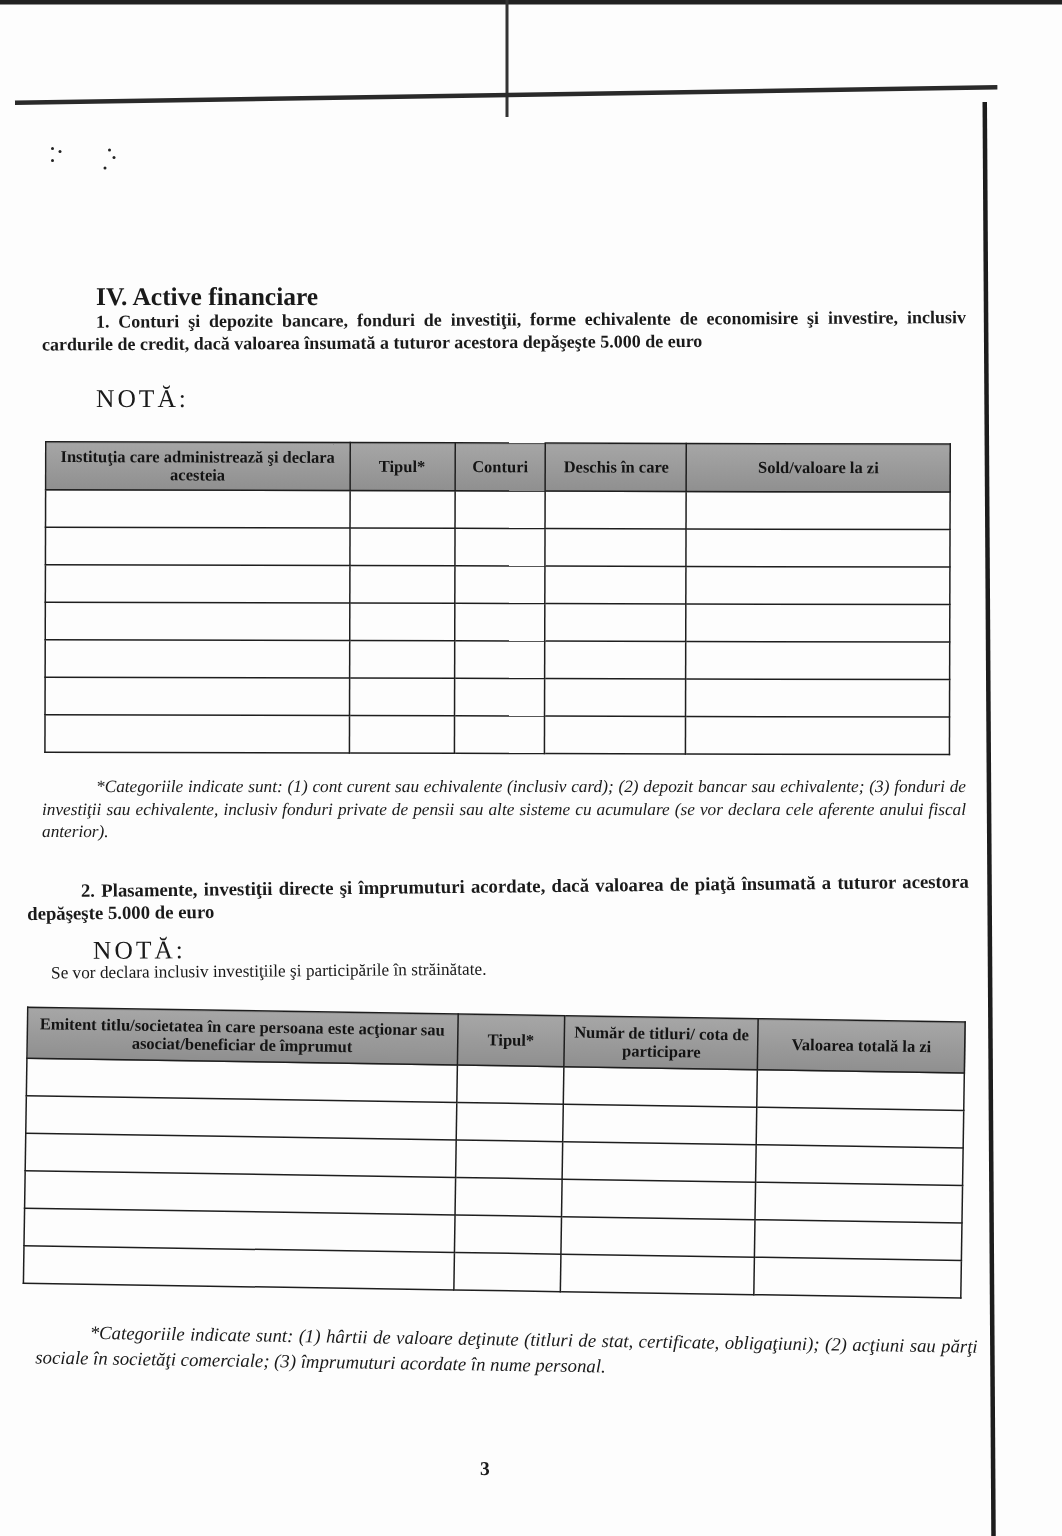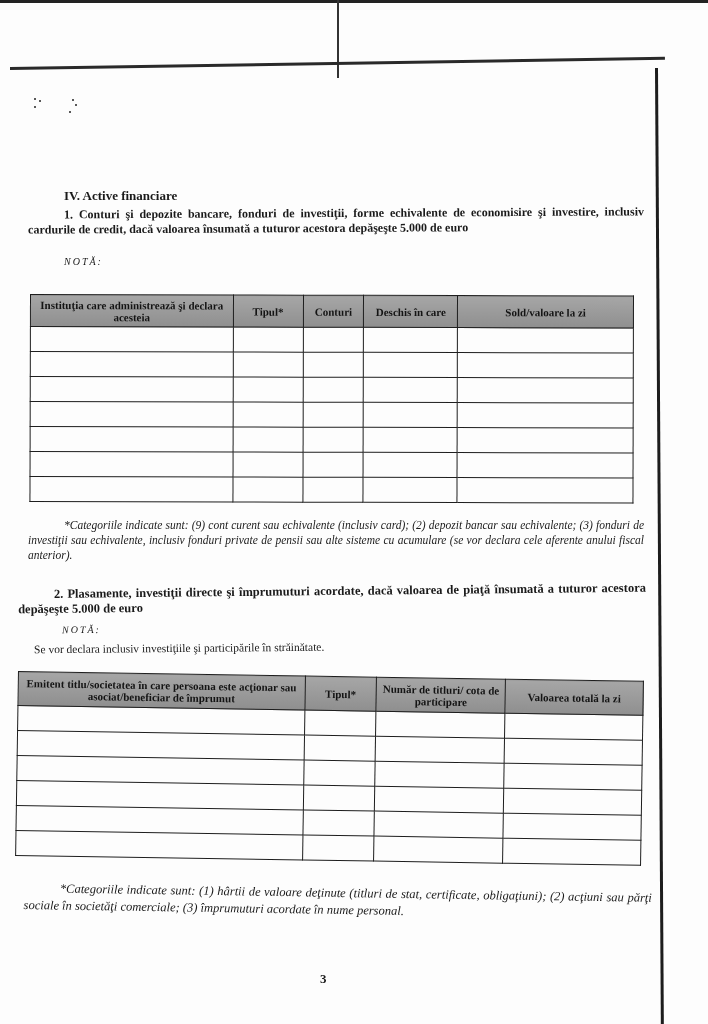--- a/index.html
+++ b/index.html
@@ -17,29 +17,29 @@
   }
   .sheet-right-edge {
     position: absolute; left: 655px; top: 68px; width: 3px; height: 956px; background: #1d1d1d;
     transform: rotate(-0.35deg); transform-origin: top center;
   }
   .specks { position: absolute; left: 32px; top: 96px; width: 50px; height: 24px; }
   .speck { position: absolute; width: 2px; height: 2px; background: #222; border-radius: 1px; }
 
   .content { position: absolute; left: 0; top: 0; width: 708px; height: 1024px; }
 
-  .section-title { position: absolute; left: 64px; top: 188px; font-weight: bold; font-size: 13px; }
+  .section-title { position: absolute; left: 64px; top: 188px; font-weight: bold; font-size: 17px; }
   .item-heading {
     position: absolute; left: 28px; width: 616px; font-weight: bold; font-size: 12px; line-height: 15px;
     text-align: justify; text-indent: 36px;
   }
   .h1 { top: 206px; transform: rotate(-0.3deg); }
   .h2 { top: 584px; left: 18px; width: 628px; transform: rotate(-0.6deg); font-size: 12.5px; }
 
-  .nota-label { position: absolute; font-size: 10px; letter-spacing: 2px; font-style: italic; }
+  .nota-label { position: absolute; font-size: 17px; letter-spacing: 2px; }
   .nota-text { position: absolute; font-size: 11.5px; }
   .n1l { left: 64px; top: 256px; }
   .n1t { left: 36px; top: 270px; }
   .n2l { left: 62px; top: 624px; transform: rotate(-0.4deg); }
   .n2t { left: 34px; top: 642px; transform: rotate(-0.5deg); }
 
   table.form { position: absolute; border-collapse: collapse; }
   table.form th, table.form td { border: 1.5px solid #1e1e1e; padding: 0; }
   table.form th {
     background: #9a9a9a;
@@ -148,21 +148,21 @@
         <tr>
           <td></td>
           <td></td>
           <td></td>
           <td></td>
           <td></td>
         </tr>
       </tbody>
   </table>
 
-  <div class="footnote f1">*Categoriile indicate sunt: (9) cont curent sau echivalente (inclusiv card); (2) depozit bancar sau echivalente; (3) fonduri de investiţii sau echivalente, inclusiv fonduri private de pensii sau alte sisteme cu acumulare (se vor declara cele aferente anului fiscal anterior).</div>
+  <div class="footnote f1">*Categoriile indicate sunt: (1) cont curent sau echivalente (inclusiv card); (2) depozit bancar sau echivalente; (3) fonduri de investiţii sau echivalente, inclusiv fonduri private de pensii sau alte sisteme cu acumulare (se vor declara cele aferente anului fiscal anterior).</div>
 
   <div class="item-heading h2">2. Plasamente, investiţii directe şi împrumuturi acordate, dacă valoarea de piaţă însumată a tuturor acestora depăşeşte 5.000 de euro</div>
   <div class="nota-label n2l">NOTĂ:</div>
   <div class="nota-text n2t">Se vor declara inclusiv investiţiile şi participările în străinătate.</div>
 
   <table class="form t2">
     <colgroup>
       <col style="width:287px">
         <col style="width:72px">
         <col style="width:129px">

